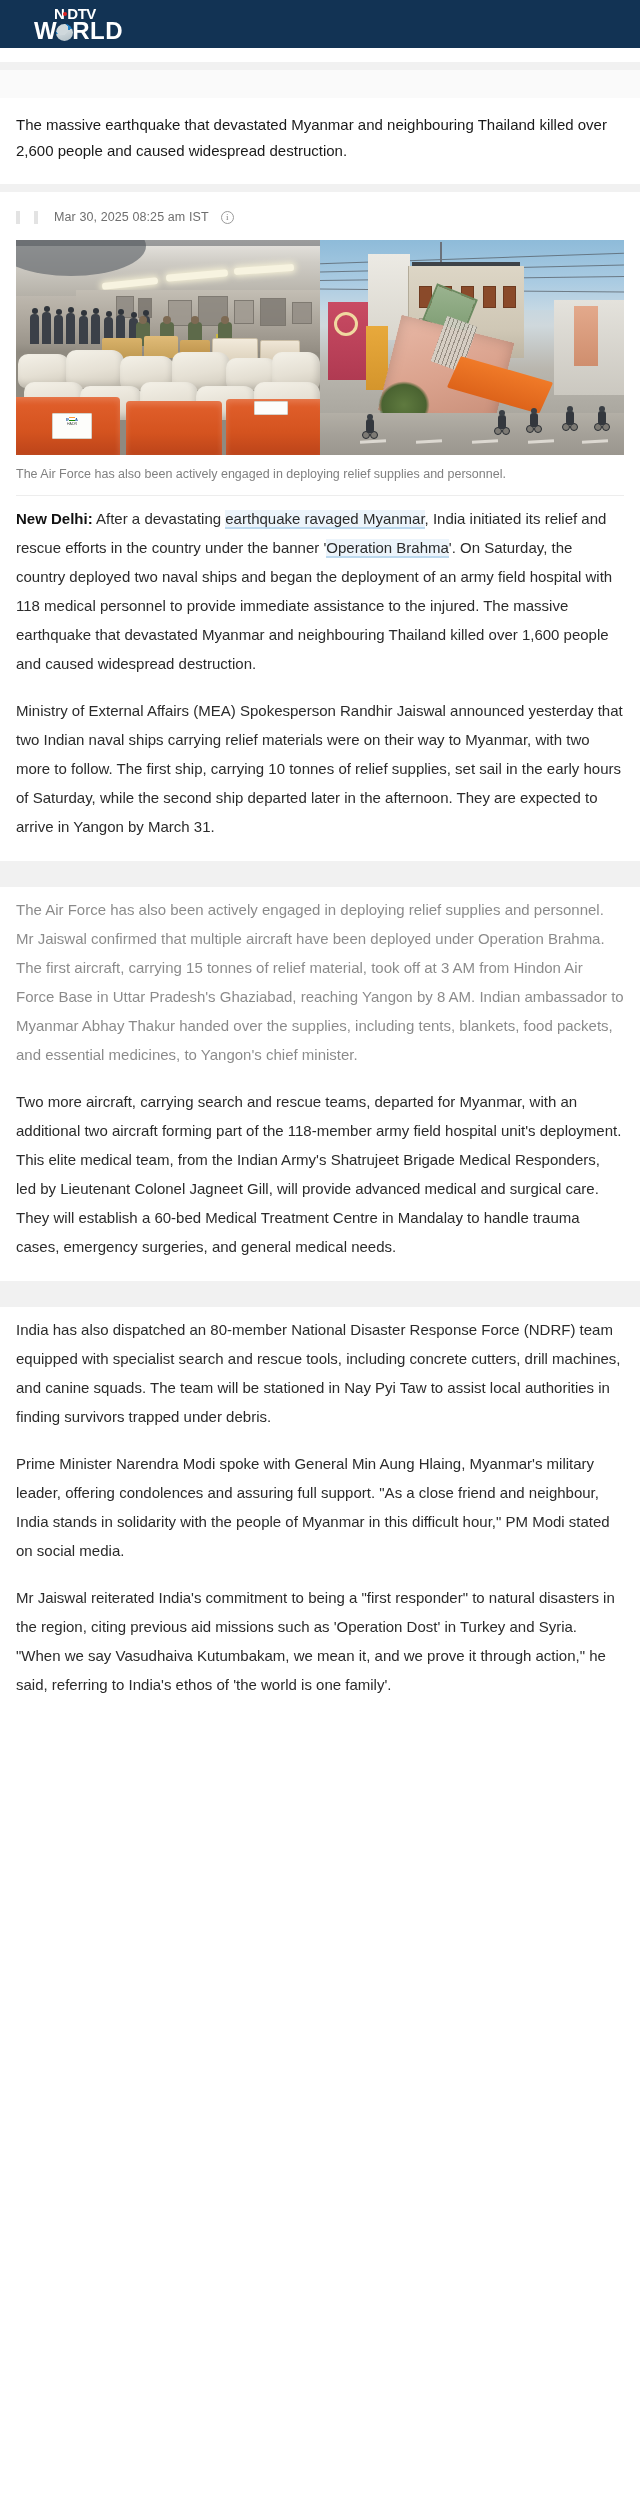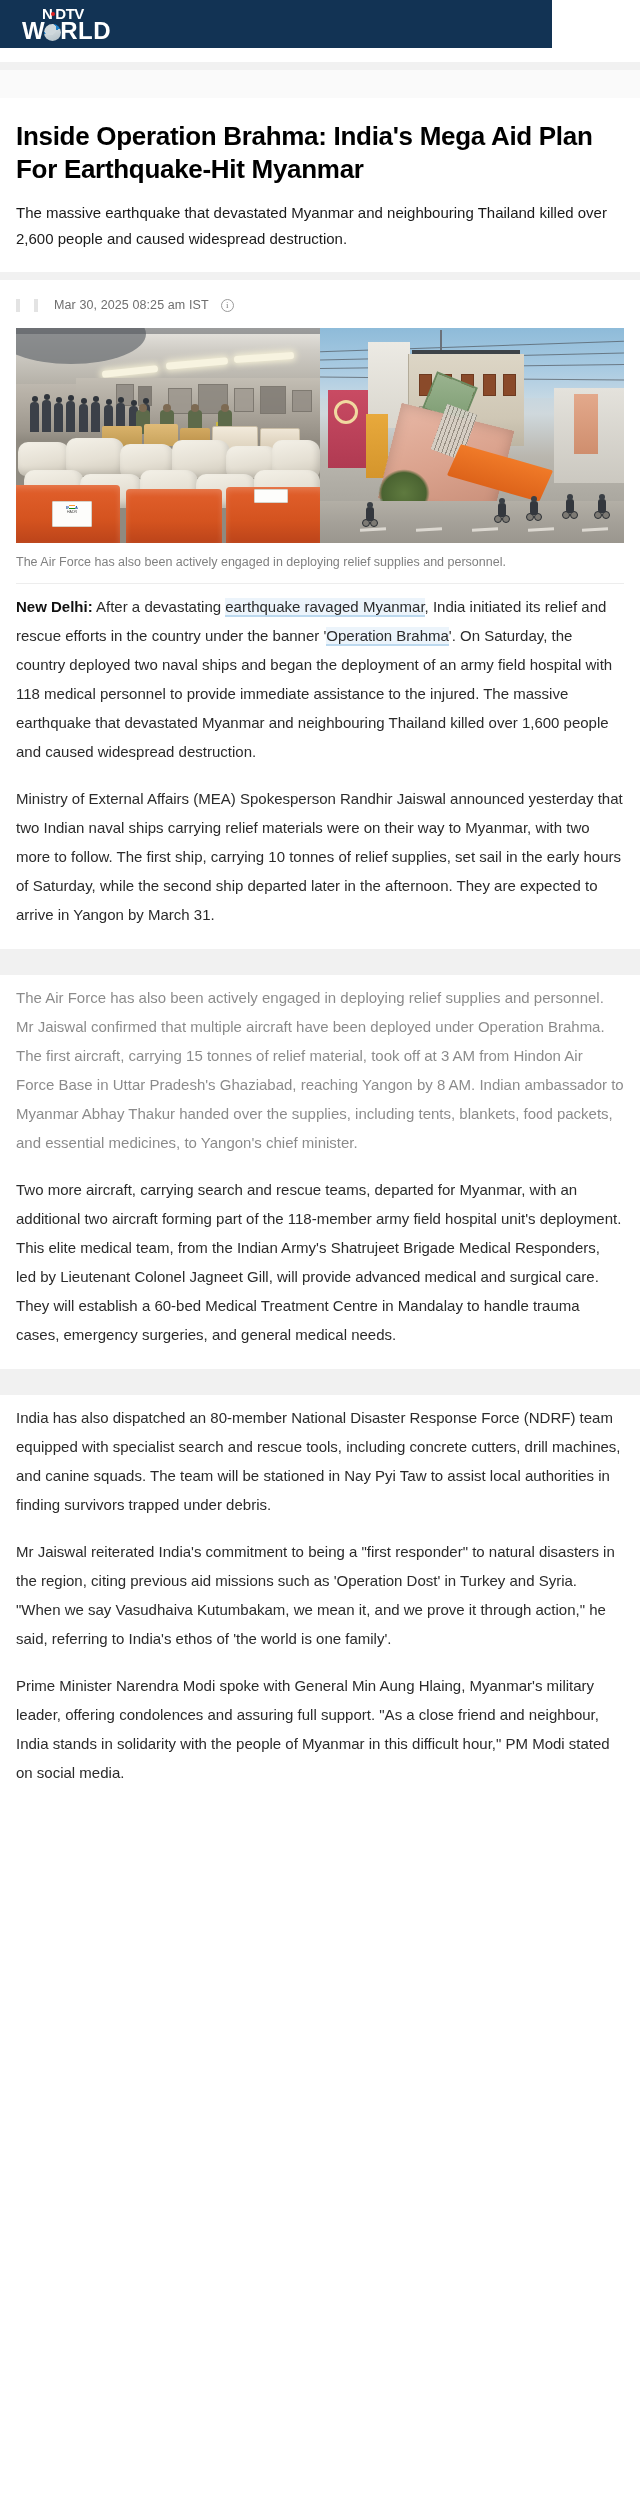--- a/index.html
+++ b/index.html
@@ -8,24 +8,24 @@
     background: #ffffff;
     font-family: "Liberation Sans", sans-serif;
     -webkit-font-smoothing: antialiased;
   }
   body { width: 640px; overflow-x: hidden; }
 
   
   .site-header {
     background: #123354;
     height: 48px;
-    width: 552px;
+    width: 640px;
     display: flex;
     align-items: center;
-    padding-left: 20px;
+    padding-left: 32px;
   }
   .logo { position: relative; width: 120px; height: 40px; }
   .logo-ndtv {
     font-family: "Liberation Sans", sans-serif;
     font-weight: bold;
     font-size: 15px;
     letter-spacing: -0.5px;
     color: #ffffff;
     position: absolute;
     left: 22px;
@@ -367,21 +367,20 @@
     <div class="logo-ndtv">N<span class="dot"></span>DTV</div>
     <div class="logo-world">W<span class="globe"></span>RLD</div>
   </div>
 </header>
 
 <div class="header-gap"></div>
 <div class="band"></div>
 <div class="soft-band"></div>
 
 <div class="article">
-  <h1 class="headline">Inside Operation Brahma: India's Mega Aid Plan For Earthquake-Hit Myanmar</h1>
   <div class="standfirst">The massive earthquake that devastated Myanmar and neighbouring Thailand killed over 2,600 people and caused widespread destruction.</div>
 </div>
 
 <div class="band"></div>
 
 <div class="article">
   <div class="meta-row">
     <span class="meta-skel"></span>
     <span class="meta-skel second"></span>
     <span class="meta-date">Mar 30, 2025 08:25 am IST</span>
@@ -546,16 +545,16 @@
       <p class="body-p"><span>Ministry of External Affairs (MEA) Spokesperson Randhir Jaiswal announced yesterday that two Indian naval ships carrying relief materials were on their way to Myanmar, with two more to follow. The first ship, carrying 10 tonnes of relief supplies, set sail in the early hours of Saturday, while the second ship departed later in the afternoon. They are expected to arrive in Yangon by March 31.</span></p>
     </div>
     <div class="band band-tall"></div>
     <div class="body-block">
       <p class="body-p faded"><span>The Air Force has also been actively engaged in deploying relief supplies and personnel. Mr Jaiswal confirmed that multiple aircraft have been deployed under Operation Brahma. The first aircraft, carrying 15 tonnes of relief material, took off at 3 AM from Hindon Air Force Base in Uttar Pradesh's Ghaziabad, reaching Yangon by 8 AM. Indian ambassador to Myanmar Abhay Thakur handed over the supplies, including tents, blankets, food packets, and essential medicines, to Yangon's chief minister.</span></p>
       <p class="body-p"><span>Two more aircraft, carrying search and rescue teams, departed for Myanmar, with an additional two aircraft forming part of the 118-member army field hospital unit's deployment. This elite medical team, from the Indian Army's Shatrujeet Brigade Medical Responders, led by Lieutenant Colonel Jagneet Gill, will provide advanced medical and surgical care. They will establish a 60-bed Medical Treatment Centre in Mandalay to handle trauma cases, emergency surgeries, and general medical needs.</span></p>
     </div>
     <div class="band band-tall"></div>
     <div class="body-block">
       <p class="body-p"><span>India has also dispatched an 80-member National Disaster Response Force (NDRF) team equipped with specialist search and rescue tools, including concrete cutters, drill machines, and canine squads. The team will be stationed in Nay Pyi Taw to assist local authorities in finding survivors trapped under debris.</span></p>
+      <p class="body-p"><span>Prime Minister Narendra Modi spoke with General Min Aung Hlaing, Myanmar's military leader, offering condolences and assuring full support. "As a close friend and neighbour, India stands in solidarity with the people of Myanmar in this difficult hour," PM Modi stated on social media.</span></p>
       <p class="body-p"><span>Mr Jaiswal reiterated India's commitment to being a "first responder" to natural disasters in the region, citing previous aid missions such as 'Operation Dost' in Turkey and Syria. "When we say Vasudhaiva Kutumbakam, we mean it, and we prove it through action," he said, referring to India's ethos of 'the world is one family'.</span></p>
-      <p class="body-p"><span>Prime Minister Narendra Modi spoke with General Min Aung Hlaing, Myanmar's military leader, offering condolences and assuring full support. "As a close friend and neighbour, India stands in solidarity with the people of Myanmar in this difficult hour," PM Modi stated on social media.</span></p>
     </div>
   </div>
 
 </body></html>

